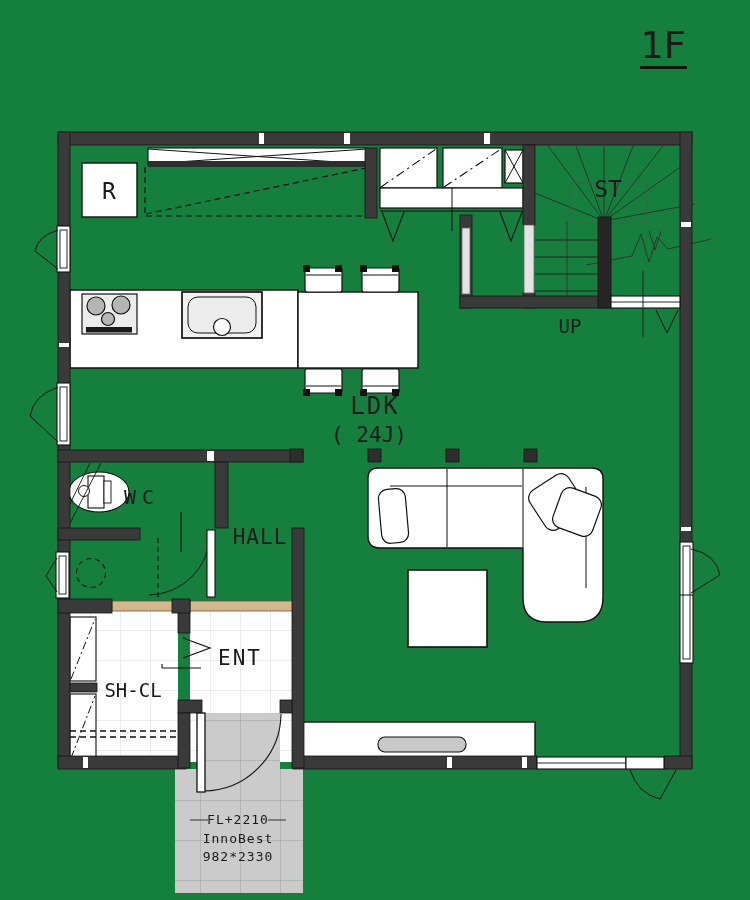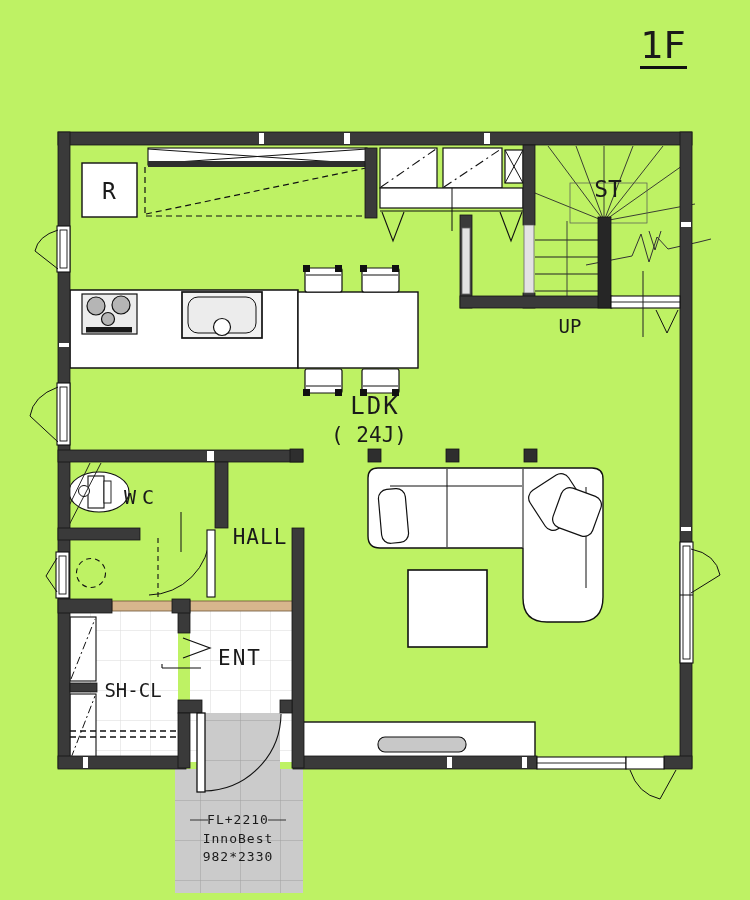--- a/index.html
+++ b/index.html
@@ -1,16 +1,16 @@
 <!DOCTYPE html>
 <html><head>
 <meta charset="utf-8">
 <style>
   html,body{margin:0;padding:0;background:#ffffff;}
-  .canvas{position:relative;width:750px;height:900px;background:#bef264;overflow:hidden;
+  .canvas{position:relative;width:750px;height:900px;background:#15803d;overflow:hidden;
           font-family:"DejaVu Sans Mono", monospace;}
   svg{position:absolute;left:0;top:0;}
   text{fill:#1a1a1a;font-family:"DejaVu Sans Mono", monospace;}
 </style>
 </head>
 <body>
 
 <div class="canvas">
 <svg width="750" height="900" viewBox="0 0 750 900">
   <defs>

